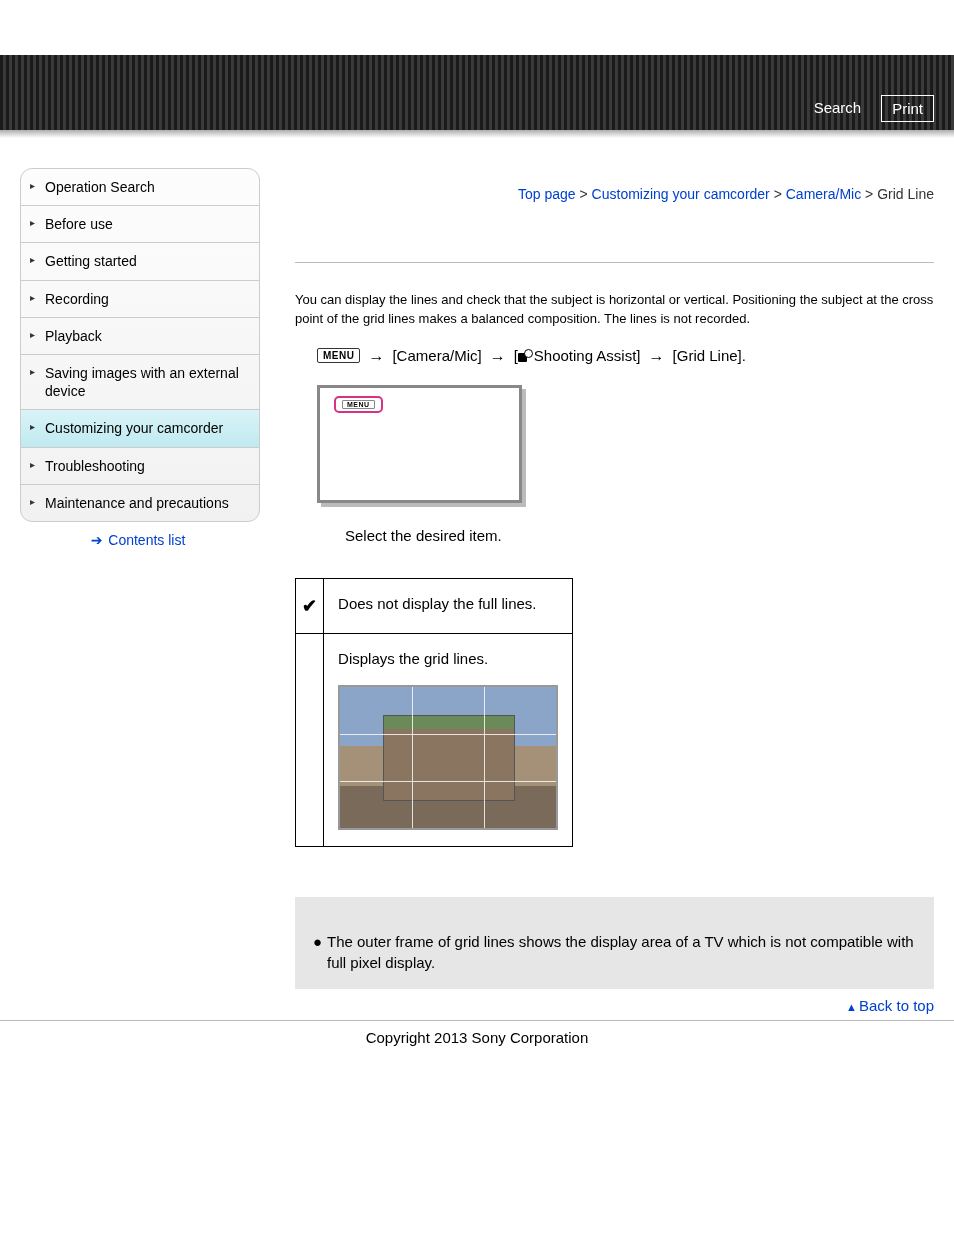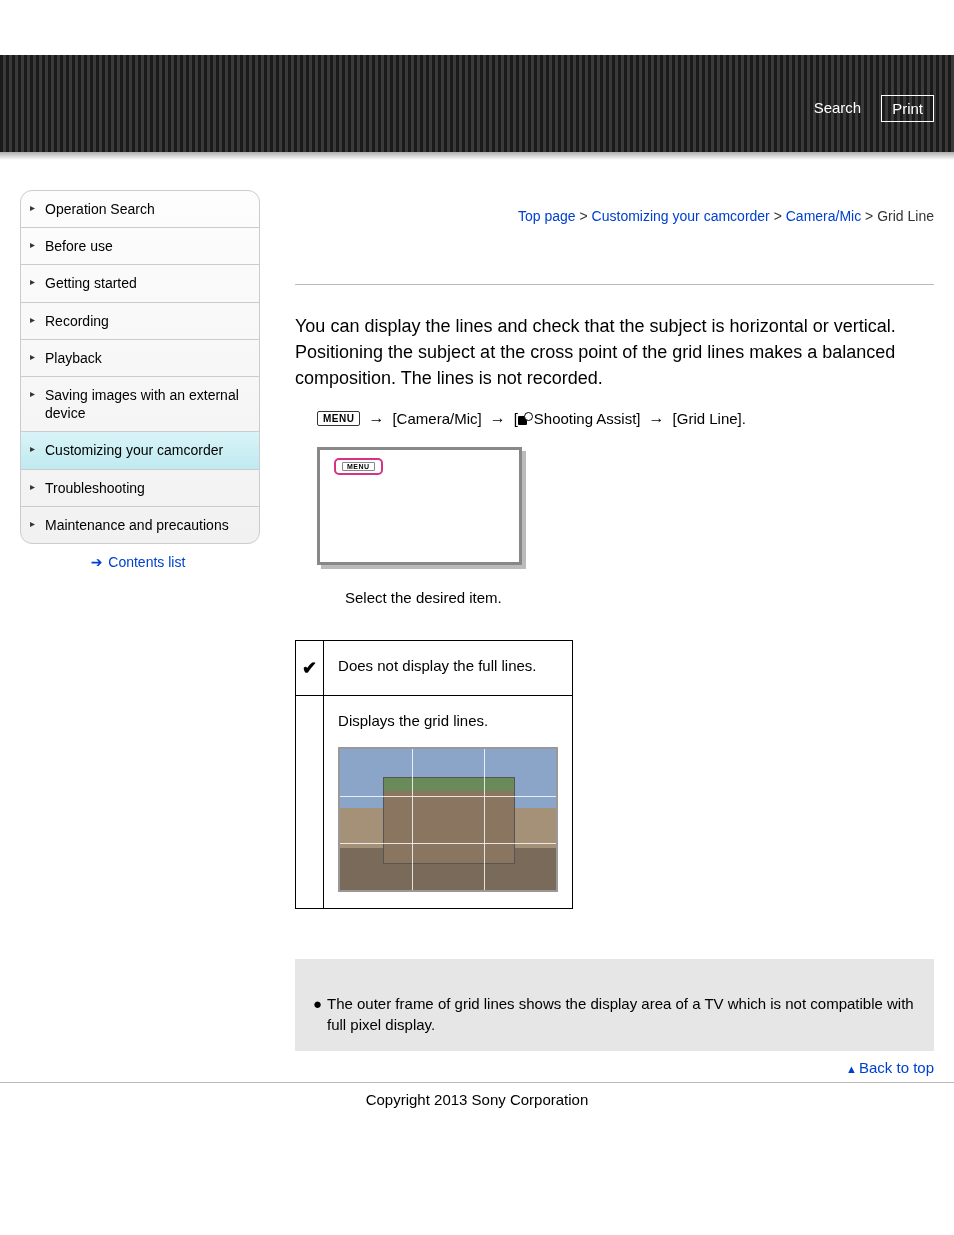--- a/index.html
+++ b/index.html
@@ -1,37 +1,37 @@
 <!DOCTYPE html>
 <html><head>
 <meta charset="utf-8">
 <style>
   * { box-sizing: border-box; margin: 0; padding: 0; }
   body { font-family: Arial, Helvetica, sans-serif; font-size: 14px; color: #000; background: #fff; }
   .page { width: 954px; margin: 0 auto; }
-  .header-bar { height: 97px; background: repeating-linear-gradient(90deg, #1a1a1a 0 3px, #3a3a3a 3px 6px); margin-top: 55px; position: relative; }
+  .header-bar { height: 75px; background: repeating-linear-gradient(90deg, #1a1a1a 0 3px, #3a3a3a 3px 6px); margin-top: 55px; position: relative; }
   .header-shadow { height: 8px; background: linear-gradient(#333, #fff); opacity: .4; }
   .header-btns { position: absolute; right: 20px; top: 40px; display: flex; gap: 10px; }
   .hbtn { color: #fff; font-size: 15px; padding: 4px 10px; cursor: pointer; }
   .hbtn.box { border: 1px solid #fff; }
   .content-row { display: flex; padding: 0 20px; }
   .sidebar { width: 240px; flex-shrink: 0; margin-top: 30px; }
   .side-list { border: 1px solid #ccc; border-radius: 12px; background: linear-gradient(#fdfdfd, #f1f1f1); overflow: hidden; }
   .side-item { padding: 9px 10px 9px 24px; border-bottom: 1px solid #ccc; position: relative; font-size: 14px; cursor: pointer; line-height: 1.3; }
   .side-item:last-child { border-bottom: none; }
   .side-item::before { content: "▸"; position: absolute; left: 9px; top: 10px; font-size: 10px; color: #333; }
   .side-item.active { background: linear-gradient(#d9f4f8, #bfeaf0); }
   .contents-link { text-align: center; padding: 10px 4px 0 0; }
   .contents-link a { color: #0040d0; text-decoration: none; font-size: 14px; }
   .contents-link .arrow { color: #0040d0; margin-right: 2px; }
   .main { flex: 1; padding-left: 35px; margin-top: 12px; }
   .breadcrumb { text-align: right; font-size: 14px; color: #333; margin-bottom: 60px; margin-top: 36px; }
   .breadcrumb a { color: #0040d0; text-decoration: none; }
   .divider { border-top: 1px solid #bbb; margin-bottom: 28px; }
-  .body-text { font-size: 18px; line-height: 1.45; margin-bottom: 18px; }
+  .body-text { font-size: 13px; line-height: 1.45; margin-bottom: 18px; }
   .navline { display: flex; align-items: center; gap: 8px; font-size: 15px; margin-left: 22px; margin-bottom: 20px; }
   .menu-icon { border: 1px solid #333; border-radius: 2px; padding: 1px 5px; font-size: 10px; font-weight: bold; font-family: Arial; letter-spacing: .5px; }
   .arrow-r { font-size: 16px; }
   .assist-ic { display:inline-block; width:14px; height:12px; position:relative; vertical-align:-1px; margin-right:2px;}
   .assist-ic::before{content:"";position:absolute;left:0;bottom:0;width:9px;height:9px;background:#000;border-radius:1px;}
   .assist-ic::after{content:"";position:absolute;right:-1px;top:-1px;width:7px;height:7px;border:1.5px solid #000;border-radius:50%;background:#fff;}
   .screen-mock { width:205px; height:118px; border:3px solid #888; background:#fff; position:relative; margin-left:22px; box-shadow:4px 4px 0 #bbb; margin-bottom:24px;}
   .screen-mock .mbtn{ position:absolute; left:14px; top:8px; border:2px solid #d63384; border-radius:5px; padding:2px 6px;}
   .screen-mock .mbtn-inner{border:1px solid #888;font-size:7px;font-weight:bold;padding:0 4px;letter-spacing:.5px;border-radius:1px;}
   .instr { margin-left: 50px; font-size: 15px; margin-bottom: 34px; }

